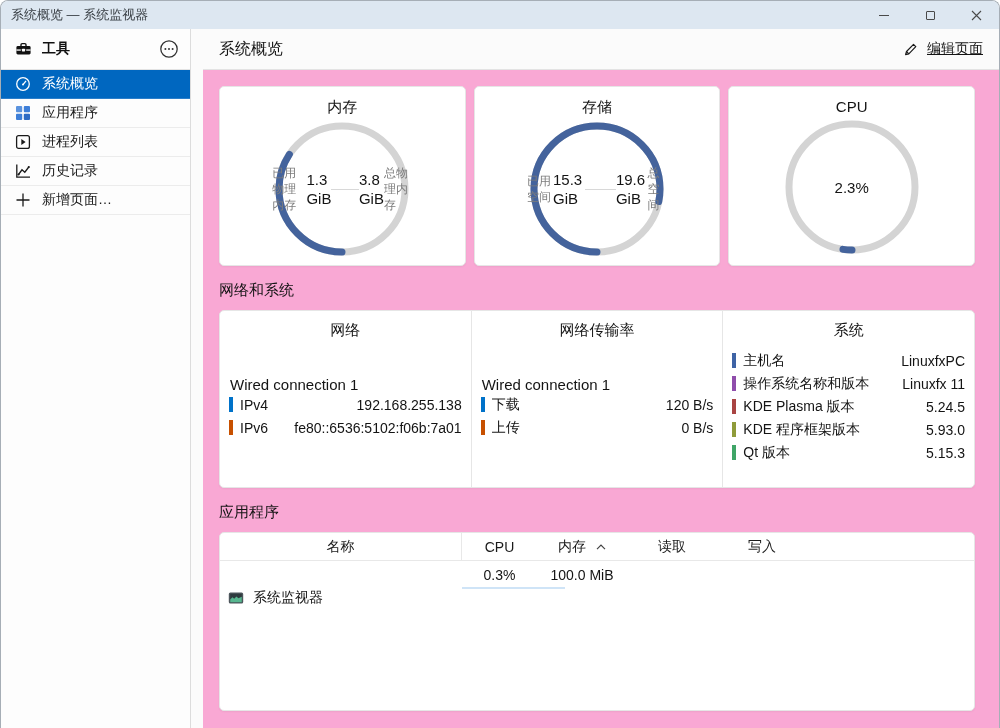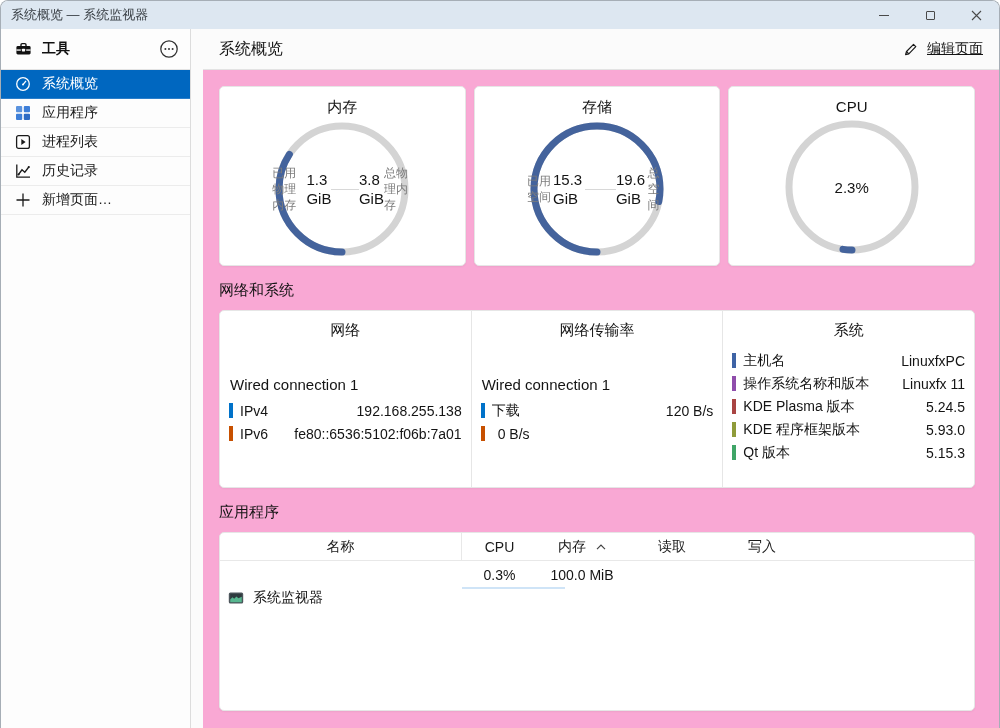--- a/index.html
+++ b/index.html
@@ -55,21 +55,21 @@
 
   
   .section-title { margin:14px 0 10px 0; font-size:15px; font-weight:500; color:#141414; line-height:20px; }
 
   
   .net-card { height:178px; display:flex; }
   .net-col { flex:1; min-width:0; padding:0 9px; }
   .net-col + .net-col { border-left:1px solid #e6e6e6; }
   .net-col-title { text-align:center; margin-top:10px; font-size:15px; color:#141414; }
   .net-subtitle { margin-top:36px; font-size:15px; color:#141414; padding-left:1px; }
-  .kv-rows { margin-top:6px; }
+  .kv-rows { }
   .kv-rows.tight { margin-top:9px; }
   .kv-row { display:flex; align-items:center; height:23px; }
   .kv-bar { width:4px; height:15px; flex:none; margin-right:7px; }
   .kv-label { font-size:14px; color:#141414; flex:1; white-space:nowrap; overflow:hidden; }
   .kv-value { font-size:14px; color:#141414; white-space:nowrap; padding-left:6px; }
 
   
   .table-card { height:179px; overflow:hidden; }
   .tbl-header { display:flex; height:28px; border-bottom:1px solid #e8e8e8; align-items:stretch; }
   .tbl-row { display:flex; height:28px; align-items:stretch; }
@@ -260,20 +260,21 @@
             <div class="net-col-title">网络传输率</div>
             <div class="net-subtitle">Wired connection 1</div>
             <div class="kv-rows">
               <div class="kv-row">
                 <span class="kv-bar" style="background-color: rgb(0, 114, 201);"></span>
                 <span class="kv-label">下载</span>
                 <span class="kv-value">120 B/s</span>
               </div>
               <div class="kv-row">
                 <span class="kv-bar" style="background-color: rgb(199, 80, 0);"></span>
+                <span class="kv-label">上传</span>
                 <span class="kv-value">0 B/s</span>
               </div>
             </div>
           </div>
 
           <div class="net-col">
             <div class="net-col-title">系统</div>
             <div class="kv-rows tight">
               <div class="kv-row">
                 <span class="kv-bar" style="background-color: rgb(62, 99, 165);"></span>

